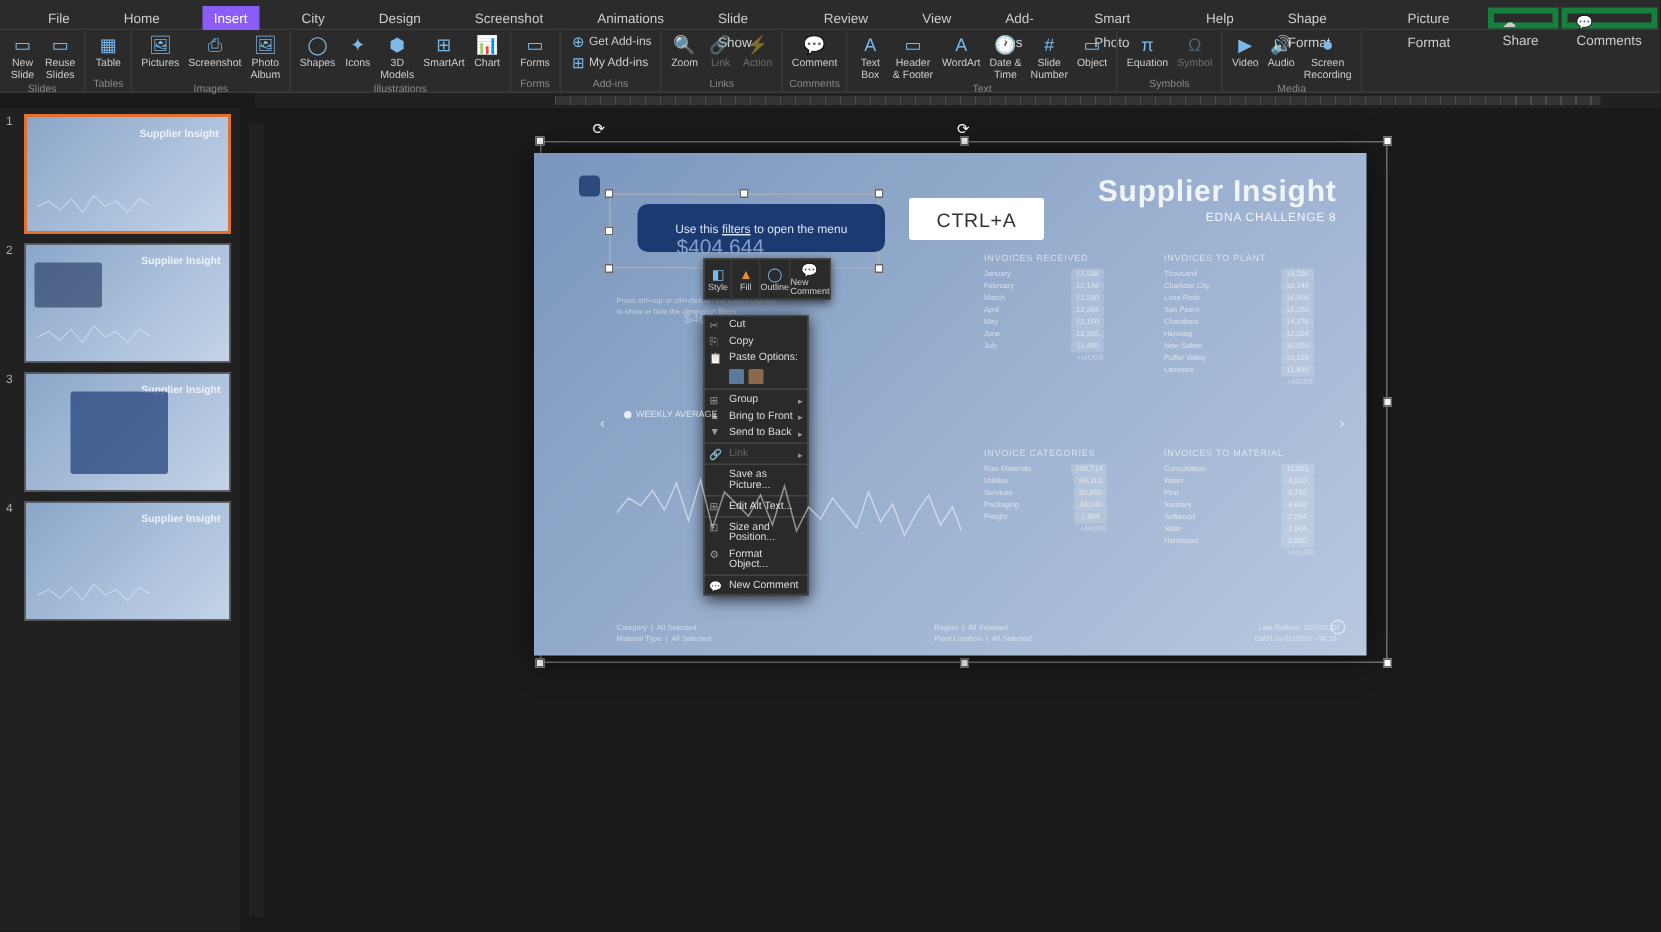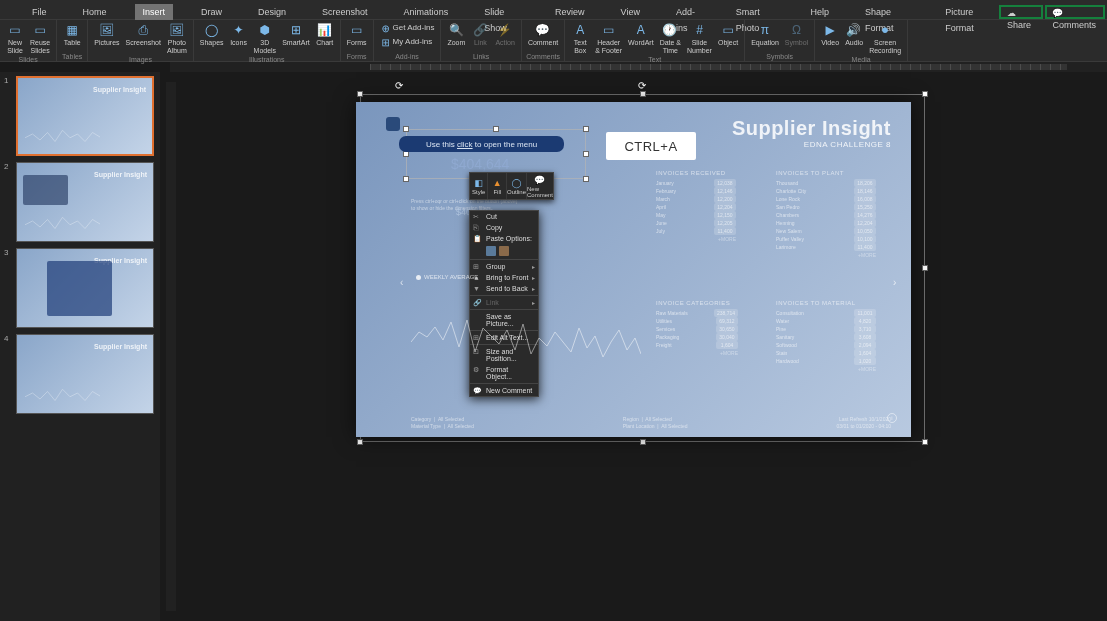--- a/index.html
+++ b/index.html
@@ -4,23 +4,23 @@
 <style>
 * { box-sizing: border-box; margin: 0; padding: 0; font-family: "Segoe UI", sans-serif; }
 body { background: #1a1a1a; color: #ccc; font-size: 10px; width: 1107px; height: 621px; overflow: hidden; position: relative; }
 
 
 .titlebar { height: 4px; background: #2b2b2b; }
 
 
 .ribbon-tabs { display: flex; align-items: center; height: 16px; background: #2b2b2b; border-bottom: 1px solid #3a3a3a; padding-left: 4px; }
 .ribbon-tabs .tab { padding: 0 8px; font-size: 9px; color: #ccc; cursor: pointer; height: 16px; line-height: 16px; margin-left: 20px; }
-.ribbon-tabs .tab.active { background: #737373; color: #fff; }
+.ribbon-tabs .tab.active { background: #8b5cf6; color: #fff; }
 .ribbon-tabs .spacer { flex: 1; }
-.ribbon-tabs .right-btn { font-size: 9px; padding: 0 6px; border: 2px solid #15803d; margin-right: 2px; height: 14px; line-height: 12px; cursor: pointer; }
+.ribbon-tabs .right-btn { font-size: 9px; padding: 0 6px; border: 4px solid #15803d; margin-right: 2px; height: 14px; line-height: 12px; cursor: pointer; }
 
 
 .ribbon { display: flex; height: 42px; background: #2b2b2b; border-bottom: 1px solid #3a3a3a; }
 .rgroup { display: flex; flex-direction: column; border-right: 1px solid #3a3a3a; padding: 1px 4px; }
 .rgroup .items { display: flex; gap: 2px; flex: 1; align-items: flex-start; }
 .rgroup .glabel { font-size: 7px; color: #888; text-align: center; }
 .ritem { display: flex; flex-direction: column; align-items: center; justify-content: flex-start; gap: 1px; cursor: pointer; padding: 1px 2px; min-width: 22px; }
 .ritem .ic { width: 16px; height: 16px; display: flex; align-items: center; justify-content: center; font-size: 12px; color: #7cb8e8; }
 .ritem .lbl { font-size: 7px; color: #ccc; text-align: center; line-height: 8px; white-space: pre; }
 .ritem.small { flex-direction: row; min-width: auto; justify-content: flex-start; }
@@ -61,21 +61,21 @@
 
 .slide .brand { position: absolute; top: 15px; right: 20px; text-align: right; color: rgba(255,255,255,0.85); }
 .slide .brand .b1 { font-size: 20px; font-weight: 600; letter-spacing: 0.5px; }
 .slide .brand .b2 { font-size: 8px; letter-spacing: 0.5px; }
 
 .slide .filter-pill { position: absolute; top: 15px; left: 30px; width: 14px; height: 14px; background: #2a4a7a; border-radius: 3px; }
 
 
 .shape-sel { position: absolute; top: 27px; left: 50px; width: 180px; height: 50px; border: 1px solid rgba(180,180,180,0.7); }
 .shape-sel .handle { }
-.pill { position: absolute; top: 34px; left: 43px; width: 165px; height: 16px; background: #1b3a72; color: #d8e2f0; font-size: 8px; border-radius: 7px; display: flex; align-items: center; justify-content: center; }
+.pill { position: absolute; top: 34px; left: 69px; width: 165px; height: 32px; background: #1b3a72; color: #d8e2f0; font-size: 8px; border-radius: 7px; display: flex; align-items: center; justify-content: center; }
 .pill u { text-decoration: underline; }
 
 .big-num { position: absolute; top: 54px; left: 95px; font-size: 14px; color: rgba(144,170,210,0.9); font-weight: 300; }
 .big-num2 { position: absolute; top: 105px; left: 100px; font-size: 9px; color: rgba(180,200,226,0.85); }
 
 .ctrla { position: absolute; top: 30px; left: 250px; width: 90px; height: 28px; background: #fff; color: #333; display: flex; align-items: center; justify-content: center; font-size: 13px; letter-spacing: 0.5px; border-radius: 2px; }
 
 
 .minibar { position: absolute; top: 70px; left: 113px; width: 85px; height: 28px; background: #2a2a2a; border: 1px solid #444; display: flex; box-shadow: 0 2px 6px rgba(0,0,0,0.7); }
 .minibar .mb { flex: 1; display: flex; flex-direction: column; align-items: center; justify-content: center; gap: 1px; font-size: 6px; color: #ccc; border-right: 1px solid #3a3a3a; }
@@ -114,21 +114,21 @@
 </style>
 </head>
 <body>
 
 <div class="titlebar"></div>
 
 <div class="ribbon-tabs">
   <div class="tab">File</div>
   <div class="tab">Home</div>
   <div class="tab active">Insert</div>
-  <div class="tab">Draw</div>
+  <div class="tab">City</div>
   <div class="tab">Design</div>
   <div class="tab">Screenshot</div>
   <div class="tab">Animations</div>
   <div class="tab">Slide Show</div>
   <div class="tab">Review</div>
   <div class="tab">View</div>
   <div class="tab">Add-ins</div>
   <div class="tab">Smart Photo</div>
   <div class="tab">Help</div>
   <div class="tab">Shape Format</div>
@@ -405,21 +405,21 @@
           <div class="handle" style="top:-4px;right:-4px"></div>
         <div class="handle" style="bottom:-4px;left:-4px"></div>
           <div class="handle" style="bottom:-4px;right:-4px"></div>
         <div class="handle" style="top:-4px;left:50%;margin-left:-3px"></div>
         <div class="handle" style="bottom:-4px;left:50%;margin-left:-3px"></div>
         <div class="handle" style="left:-4px;top:50%;margin-top:-3px"></div>
         <div class="handle" style="right:-4px;top:50%;margin-top:-3px"></div>
       </div>
 
       <div class="pill">
-        <span>Use this </span>&nbsp;<u>click</u>&nbsp;<span> to open the menu</span>
+        <span>Use this </span>&nbsp;<u>filters</u>&nbsp;<span> to open the menu</span>
       </div>
       <div class="big-num">$404,644</div>
       <div class="desc-text">Press ctrl+oqr or ctrl+click on the button (above) to show or hide the dimension filters</div>
       <div class="big-num2">$404,644</div>
 
       <div class="ctrla">CTRL+A</div>
 
       <div class="minibar">
         <div class="mb">
             <div class="mic">◧</div>

